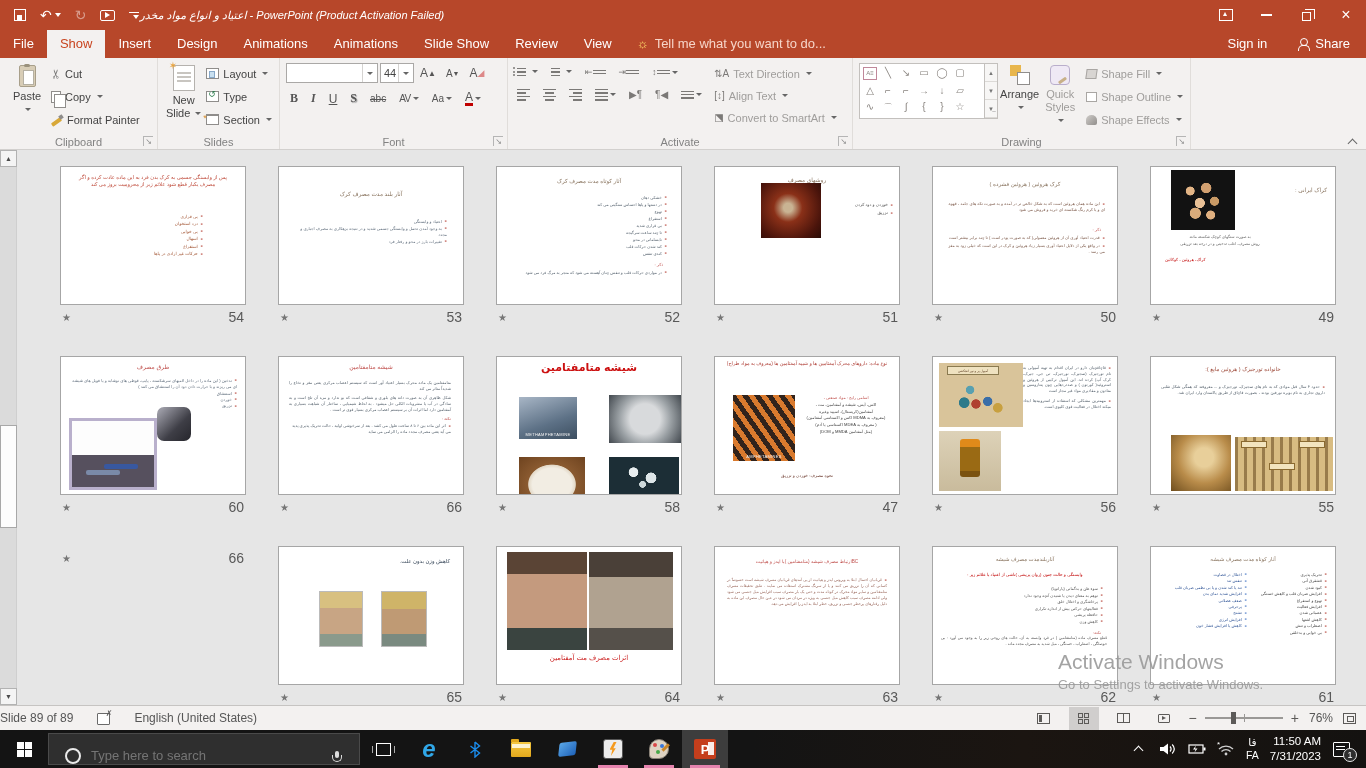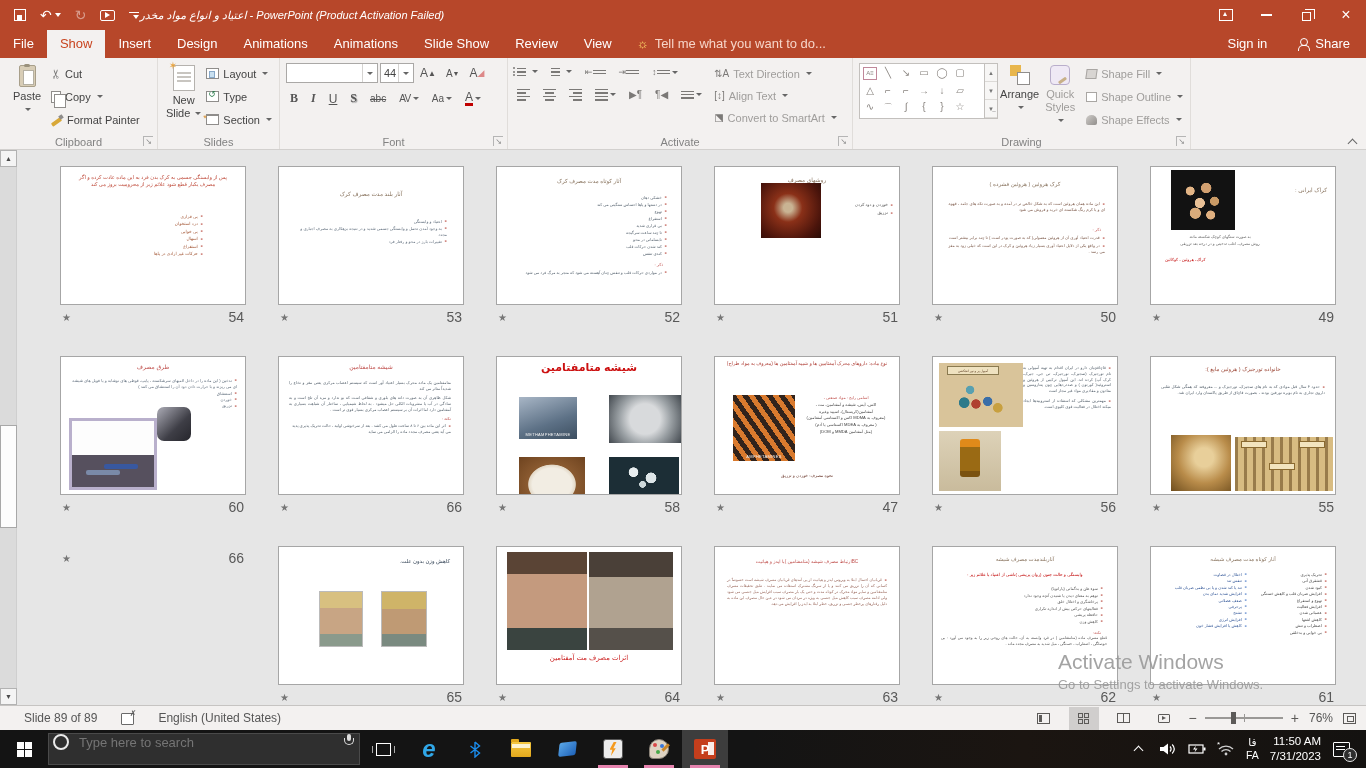--- a/index.html
+++ b/index.html
@@ -234,21 +234,21 @@
   
   .i-opium{background:radial-gradient(circle at 45% 45%,#c9b393 10%,#8a3018 32%,#4a140b 75%,#2a0c06);}
   .i-rocks{background-color:#121212;background-image:radial-gradient(circle at 30% 35%,#e3b586 0 7%,transparent 8%),radial-gradient(circle at 55% 30%,#d2a070 0 9%,transparent 10%),radial-gradient(circle at 45% 55%,#e8c096 0 10%,transparent 11%),radial-gradient(circle at 68% 52%,#c99a66 0 8%,transparent 9%),radial-gradient(circle at 38% 72%,#d9ab7a 0 9%,transparent 10%),radial-gradient(circle at 62% 75%,#e0b080 0 7%,transparent 8%);}
 
   .watermark{position:absolute;left:1058px;top:500px;color:#9a9a9a;opacity:.9;pointer-events:none;z-index:5;}
   .watermark .l1{font-size:21px;}
   .watermark .l2{font-size:13px;margin-top:3px;}
 
   
   .statusbar{position:absolute;left:0;right:0;bottom:38px;height:25px;background:#f3f1f0;border-top:1px solid #c6c4c2;display:flex;align-items:center;font-size:12px;color:#565656;}
-  .sb-left{display:flex;align-items:center;gap:24px;padding-left:24px;}
+  .sb-left{display:flex;align-items:center;gap:24px;}
   .ic-spell{width:13px;height:12px;position:relative;}
   .ic-spell:before{content:"";position:absolute;left:0;top:1px;width:11px;height:10px;border:1.2px solid #6a6a6a;border-radius:1px;background:#fff;}
   .ic-spell:after{content:"✗";position:absolute;right:-2px;top:-3px;font-size:8px;color:#555;}
   .sb-right{margin-left:auto;display:flex;align-items:center;gap:10px;padding-right:10px;}
   .viewbtn{width:30px;height:23px;display:flex;align-items:center;justify-content:center;}
   .viewbtn.active{background:#d0cecd;}
   .ic-vnormal{width:13px;height:11px;border:1.2px solid #5c5a58;position:relative;}
   .ic-vnormal:after{content:"";position:absolute;left:1px;top:1px;width:3px;height:7px;background:#5c5a58;}
   .ic-vsorter{width:11px;height:11px;display:grid;grid-template-columns:5px 5px;grid-template-rows:5px 5px;gap:1px;}
   .ic-vsorter i{background:transparent;border:1.2px solid #5c5a58;}
@@ -262,21 +262,21 @@
   .zthumb{position:absolute;left:33%;top:-5px;width:5px;height:12px;background:#5c5a58;}
   .zsign{font-size:14px;color:#5c5a58;}
   .ic-fit{width:13px;height:11px;border:1.2px solid #5c5a58;position:relative;}
   .ic-fit:after{content:"";position:absolute;left:3px;top: 2px;width:5px;height:4px;border:1px solid #5c5a58;}
 
   
   .taskbar{position:absolute;left:0;right:0;bottom:0;height:38px;background:linear-gradient(90deg,#141414 0 55%,#1b1511 75%,#141210);display:flex;align-items:stretch;color:#fff;}
   .startbtn{width:48px;display:flex;align-items:center;justify-content:center;}
   .ic-win{width:15px;height:15px;display:grid;grid-template-columns:7px 7px;grid-template-rows:7px 7px;gap:1px;}
   .ic-win i{background:#fff;}
-  .searchbox{width:312px;margin:3px 0;background:#2f2f2f;border:1px solid #4a4a4a;display:flex;align-items:flex-start;padding:0 4px;gap:8px;}
+  .searchbox{width:312px;margin:3px 0;background:#2f2f2f;border:1px solid #4a4a4a;display:flex;align-items:flex-end;padding:0 16px;gap:8px;}
   .ic-cortana{width:16px;height:16px;border:2px solid #eaeaea;border-radius:50%;}
   .searchbox input{flex:1;background:transparent;border:none;outline:none;color:#bdbdbd;font-size:13px;font-family:inherit;}
   .ic-mic{width:9px;height:13px;position:relative;margin-right:2px;}
   .ic-mic:before{content:"";position:absolute;left:2.5px;top:0;width:4px;height:7px;background:#ddd;border-radius:2px;}
   .ic-mic:after{content:"";position:absolute;left:0;top:4px;width:8px;height:6px;border:1.2px solid #ddd;border-top:none;border-radius:0 0 5px 5px;}
   .tbtn{width:46px;display:flex;align-items:center;justify-content:center;position:relative;}
   .tbtn.running:after{content:"";position:absolute;left:8px;right:8px;bottom:0;height:3px;background:#e583ae;}
   .tbtn.activeapp{background:#3d3d3d;}
   .ic-taskview{width:15px;height:13px;border:1.6px solid #fff;position:relative;background:#141414;}
   .ic-taskview:before{content:"";position:absolute;left:-5px;top:2px;width:3px;height:7px;border-left:1.6px solid #aaa;}

